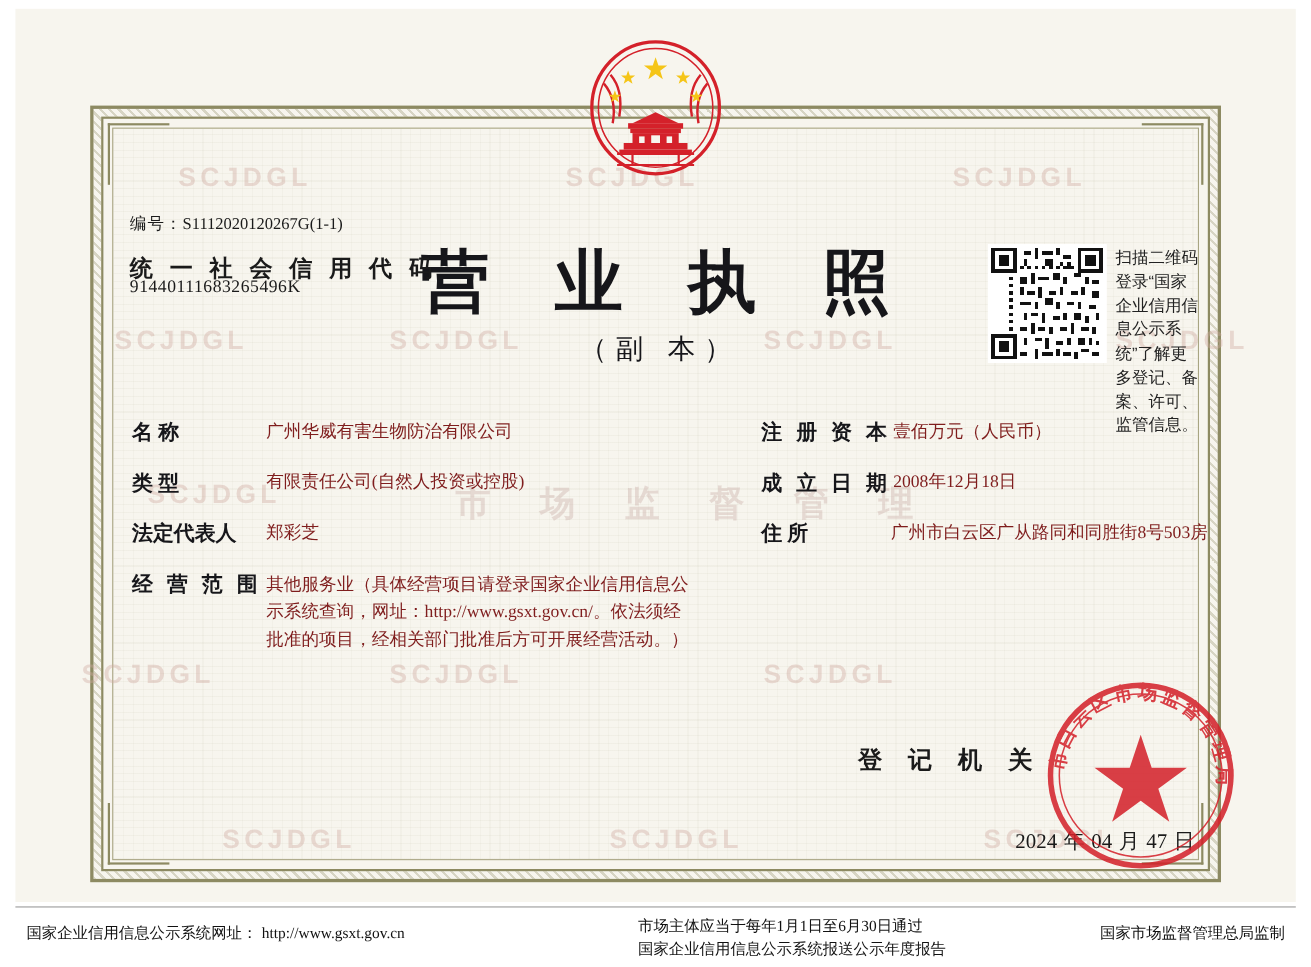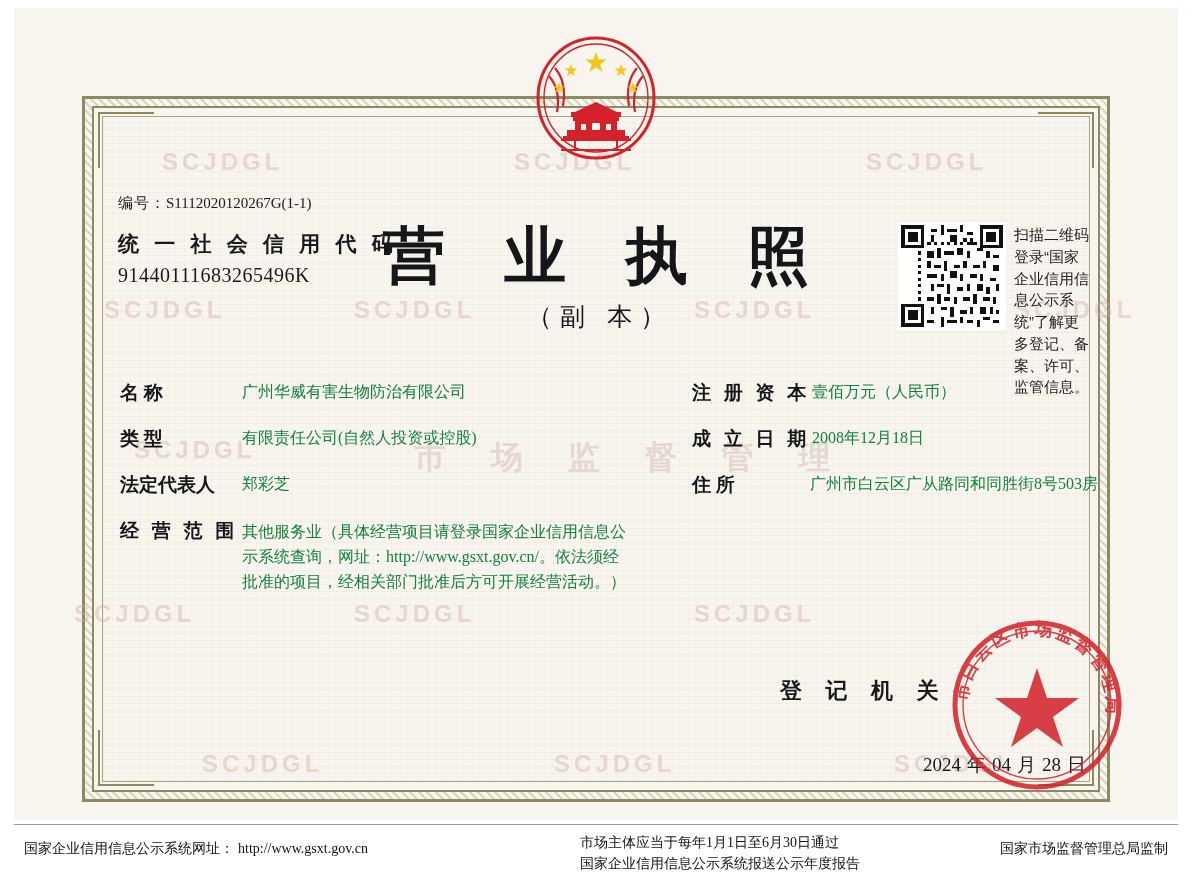--- a/index.html
+++ b/index.html
@@ -173,22 +173,22 @@
     top: 222px;
     font-size: 21px;
     font-weight: bold;
     letter-spacing: 5px;
     z-index: 3;
     white-space: nowrap;
   }
   .credit-code {
     position: absolute;
     left: 104px;
-    top: 256px;
-    font-size: 20px;
+    top: 244px;
+    font-size: 16px;
     letter-spacing: 0.5px;
     z-index: 3;
     white-space: nowrap;
   }
 
   
   .qr-box {
     position: absolute;
     left: 884px;
     top: 214px;
@@ -218,21 +218,21 @@
   .f-label {
     position: absolute;
     font-size: 19px;
     font-weight: bold;
     color: #16161a;
     white-space: nowrap;
   }
   .f-value {
     position: absolute;
     font-size: 16px;
-    color: #15803d;
+    color: #7f1d1d;
     white-space: nowrap;
   }
   .f-value.multiline {
     white-space: normal;
     line-height: 1.55;
     width: 392px;
   }
 
   
   .spread {
@@ -548,21 +548,21 @@
       <circle cx="93" cy="93" r="82" fill="none" stroke="#d4212a" stroke-width="5"></circle>
       <circle cx="93" cy="93" r="74" fill="none" stroke="#d4212a" stroke-width="1.4"></circle>
       <polygon fill="#d4212a" points="93,56 103,86 135,86 109,105 119,135 93,116 67,135 77,105 51,86 83,86"></polygon>
       <text font-family="'Liberation Sans', sans-serif" font-size="17.5" font-weight="bold" fill="#d4212a" letter-spacing="3.2">
         <textPath href="#sealArc" startOffset="22%" text-anchor="middle">广州市白云区市场监督管理局</textPath>
       </text>
     </svg>
   </div>
 
   <div class="issue-date">
-    <span>2024</span><span>年</span><span>04</span><span>月</span><span>28</span><span>日</span>
+    <span>2024</span><span>年</span><span>04</span><span>月</span><span>47</span><span>日</span>
   </div>
 
 </div>
 
 <div class="footer-rule"></div>
 <div class="footer">
   <div class="footer-left">
     <span>国家企业信用信息公示系统网址：</span><span class="url">http://www.gsxt.gov.cn</span>
   </div>
   <div class="footer-center">

